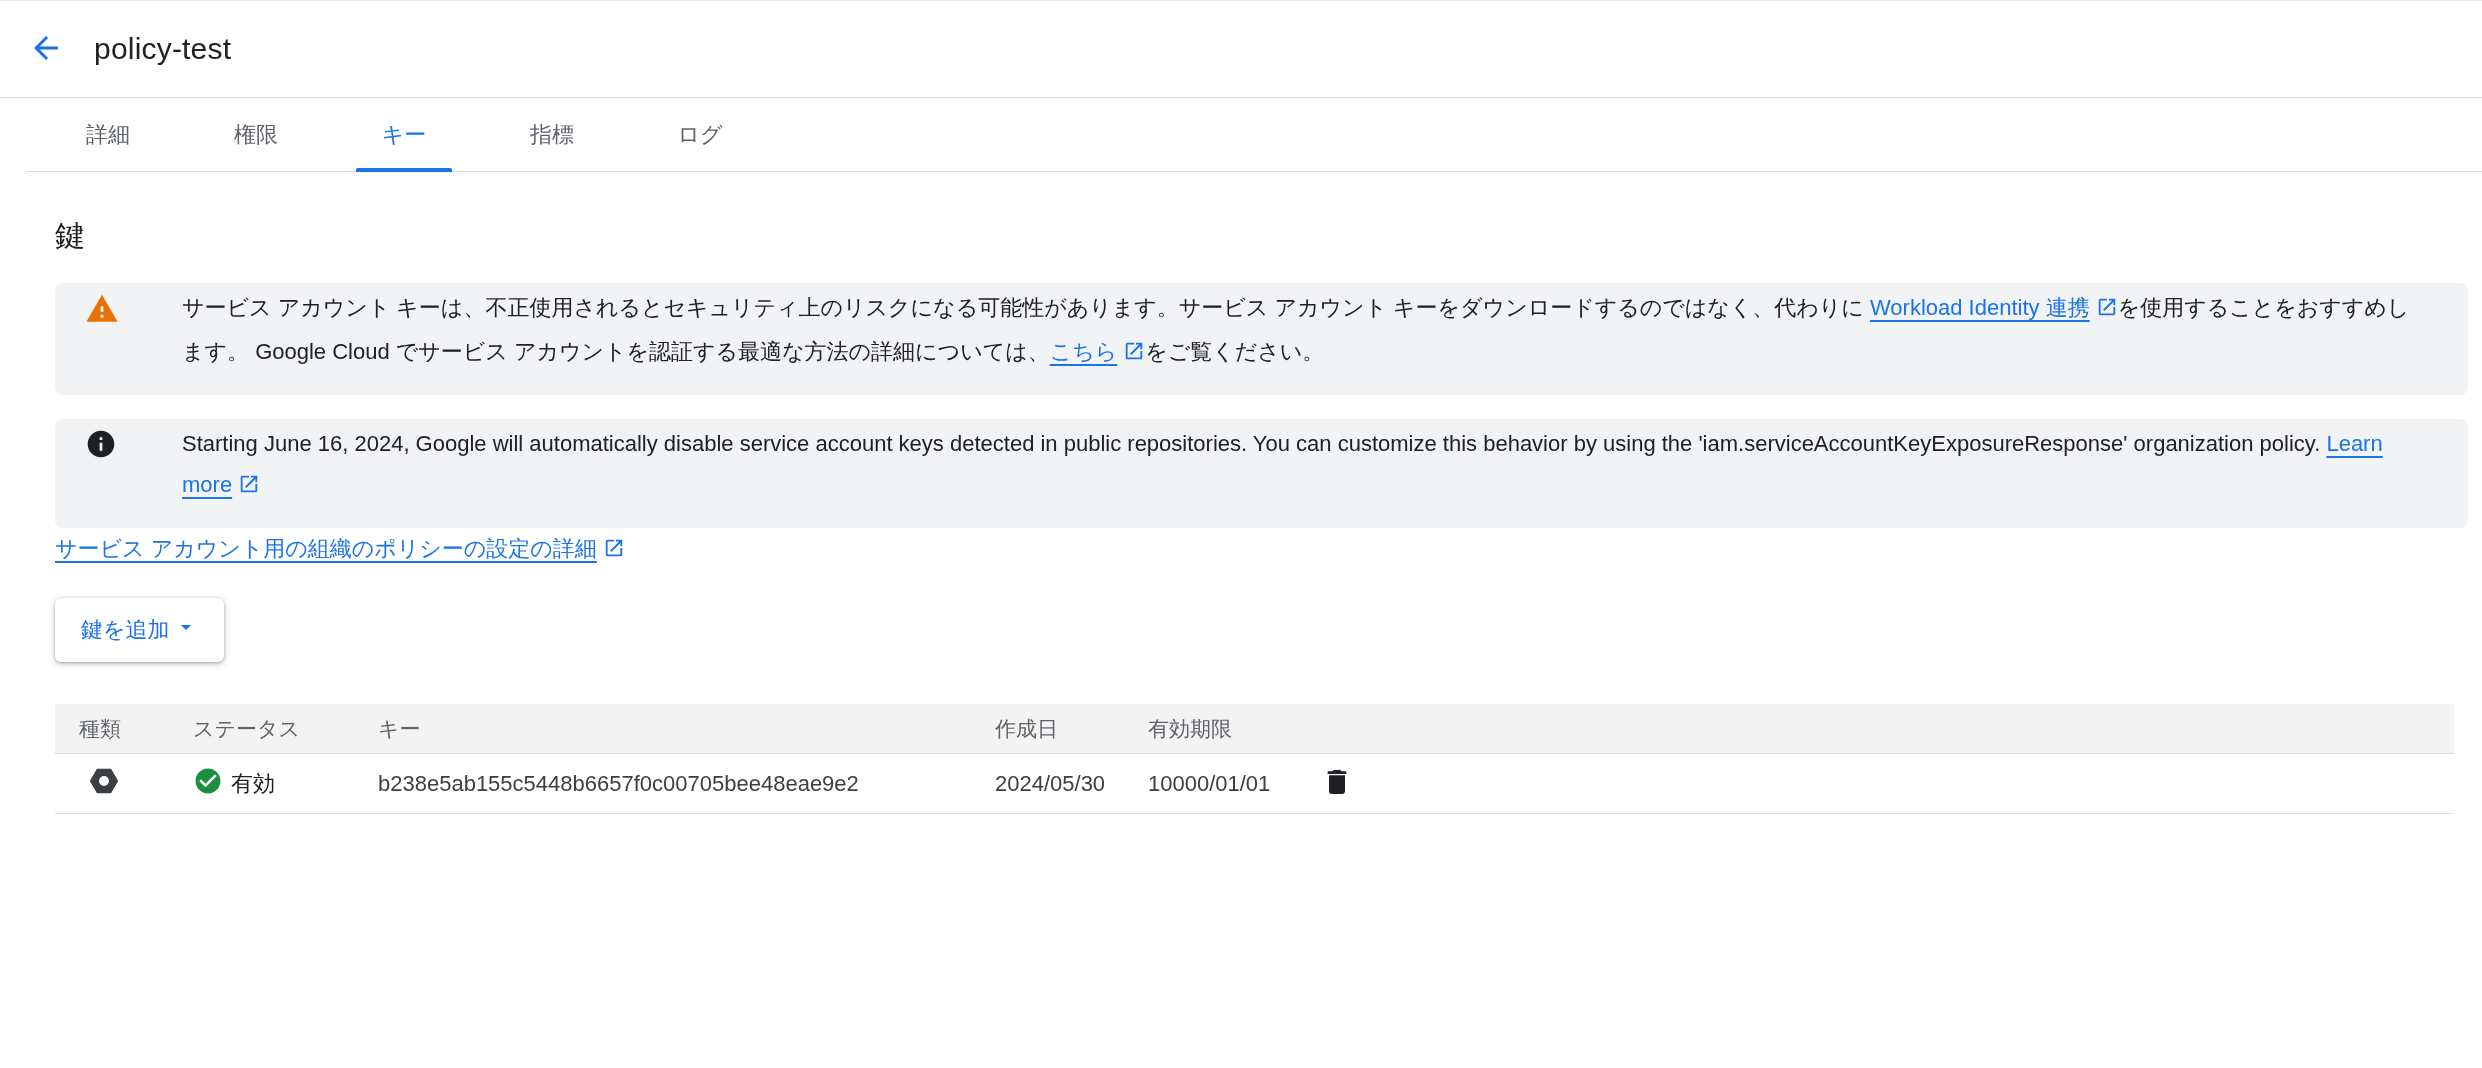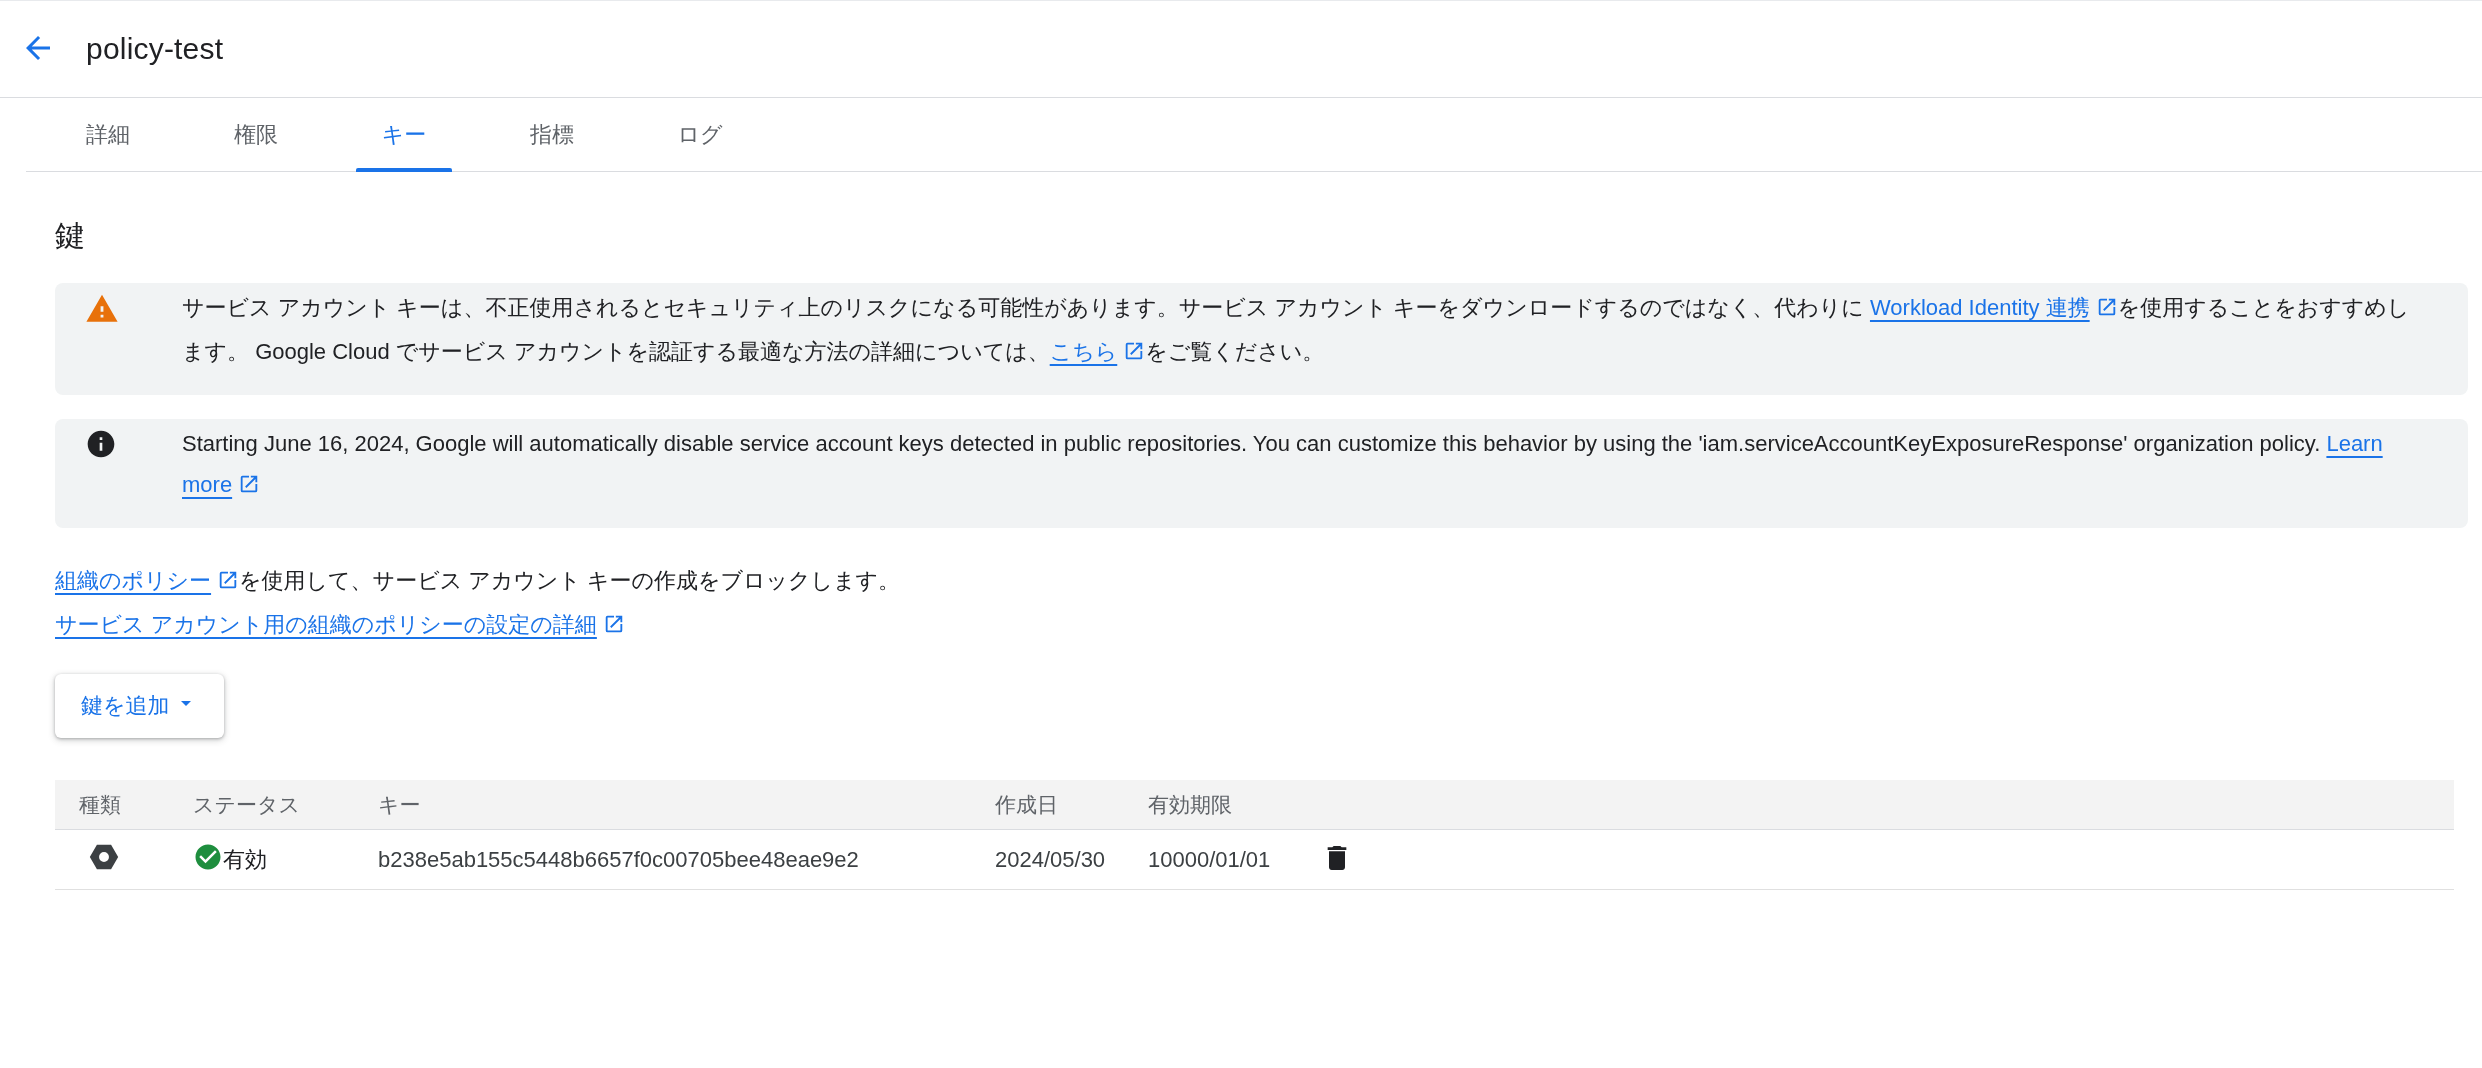--- a/index.html
+++ b/index.html
@@ -4,21 +4,21 @@
 <style>
   * { box-sizing: border-box; margin: 0; padding: 0; }
   html, body { width: 2482px; height: 1068px; }
   body {
     font-family: "Liberation Sans", "DejaVu Sans", sans-serif;
     background: #ffffff; color: #202124; overflow: hidden;
   }
   .page { width: 2482px; height: 1068px; border-top: 1px solid #e8eaed; }
 
   
-  .header { height: 97px; display: flex; align-items: center; padding-left: 16px; border-bottom: 1px solid #dadce0; background: #fff; }
+  .header { height: 97px; display: flex; align-items: center; padding-left: 24px; border-bottom: 1px solid #dadce0; background: #fff; }
   .back-btn { width: 44px; height: 44px; border: none; background: transparent; display: flex; align-items: center; justify-content: center; cursor: pointer; }
   .page-title { font-size: 30px; font-weight: 400; color: #202124; margin-left: 26px; letter-spacing: 0.2px; }
 
   
   .tabs { height: 74px; display: flex; align-items: stretch; padding-left: 8px; border-bottom: 1px solid #dadce0; background: #fff; margin-left: 26px; }
   .tab { width: 148px; display: flex; align-items: center; justify-content: center; font-size: 22px; color: #5f6368; position: relative; cursor: pointer; }
   .tab.active { color: #1a73e8; }
   .tab.active::after { content: ""; position: absolute; left: 26px; right: 26px; bottom: -1px; height: 4px; background: #1a73e8; border-radius: 2px 2px 0 0; }
 
   
@@ -40,21 +40,21 @@
   .add-key-btn { margin-top: 26px; height: 64px; padding: 0 26px; display: inline-flex; align-items: center; gap: 4px;
     background: #ffffff; border: none; border-radius: 6px; color: #1a73e8; font-size: 22px; font-weight: 500; cursor: pointer;
     box-shadow: 0 1px 3px rgba(60,64,67,.35), 0 2px 6px 1px rgba(60,64,67,.18); font-family: inherit; }
 
   
   .keys-table { margin-top: 42px; width: 2399px; }
   .thead, .trow { display: grid; grid-template-columns: 114px 185px 617px 153px 165px 60px 1fr; align-items: center; padding-left: 24px; }
   .thead { height: 50px; background: #f3f3f3; color: #5f6368; font-size: 21px; border-bottom: 1px solid #dadce0; }
   .trow { height: 60px; background: #fff; border-bottom: 1px solid #e0e0e0; color: #3c4043; font-size: 22px; }
   .cell-type { display: flex; align-items: center; padding-left: 8px; }
-  .cell-status { display: flex; align-items: center; gap: 0; color: #202124; }
+  .cell-status { display: flex; align-items: center; gap: 8px; color: #202124; }
   .icon-btn { border: none; background: transparent; cursor: pointer; display: flex; align-items: center; justify-content: center; width: 48px; height: 48px; }
 </style>
 </head>
 <body>
 
 <div class="page">
 
   <header class="header">
     <button class="back-btn">
       <span>
@@ -96,23 +96,20 @@
         <svg width="32" height="32" viewBox="0 0 24 24" fill="#202124">
             <path d="M12 2C6.48 2 2 6.48 2 12s4.48 10 10 10 10-4.48 10-10S17.52 2 12 2zm1 15h-2v-6h2v6zm0-8h-2V7h2v2z"></path>
           </svg>
       </span>
       <p class="banner-text"><span>Starting June 16, 2024, Google will automatically disable service account keys detected in public repositories. You can customize this behavior by using the 'iam.serviceAccountKeyExposureResponse' organization policy. </span><a class="link"><span>Learn more</span><span class="ext-icon"><svg width="22" height="22" viewBox="0 0 24 24" fill="#1a73e8">
                 <path d="M19 19H5V5h7V3H5a2 2 0 0 0-2 2v14a2 2 0 0 0 2 2h14a2 2 0 0 0 2-2v-7h-2v7zM14 3v2h3.59l-9.83 9.83 1.41 1.41L19 6.41V10h2V3h-7z"></path>
               </svg></span></a></p>
     </div>
 
 
-    <p class="linkline first"><a class="link"><span>組織のポリシー</span><span class="ext-icon"><svg width="22" height="22" viewBox="0 0 24 24" fill="#1a73e8">
-              <path d="M19 19H5V5h7V3H5a2 2 0 0 0-2 2v14a2 2 0 0 0 2 2h14a2 2 0 0 0 2-2v-7h-2v7zM14 3v2h3.59l-9.83 9.83 1.41 1.41L19 6.41V10h2V3h-7z"></path>
-            </svg></span></a><span>を使用して、サービス アカウント キーの作成をブロックします。</span></p>
 
     <p class="linkline"><a class="link"><span>サービス アカウント用の組織のポリシーの設定の詳細</span><span class="ext-icon"><svg width="22" height="22" viewBox="0 0 24 24" fill="#1a73e8">
               <path d="M19 19H5V5h7V3H5a2 2 0 0 0-2 2v14a2 2 0 0 0 2 2h14a2 2 0 0 0 2-2v-7h-2v7zM14 3v2h3.59l-9.83 9.83 1.41 1.41L19 6.41V10h2V3h-7z"></path>
             </svg></span></a></p>
 
     <button class="add-key-btn">
       <span>鍵を追加</span>
       <span>
         <svg width="24" height="24" viewBox="0 0 24 24" fill="#1a73e8">
             <path d="M7 10l5 5 5-5z"></path>

